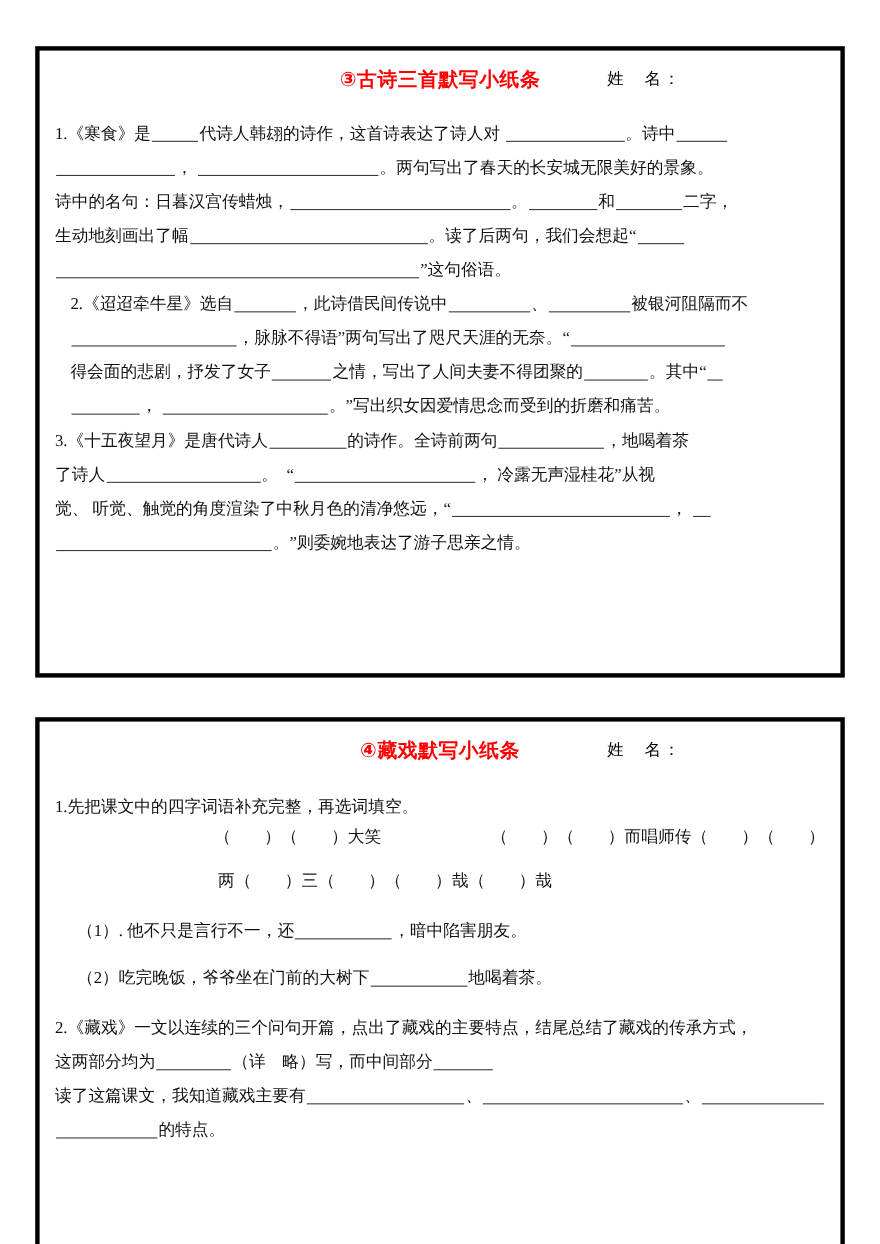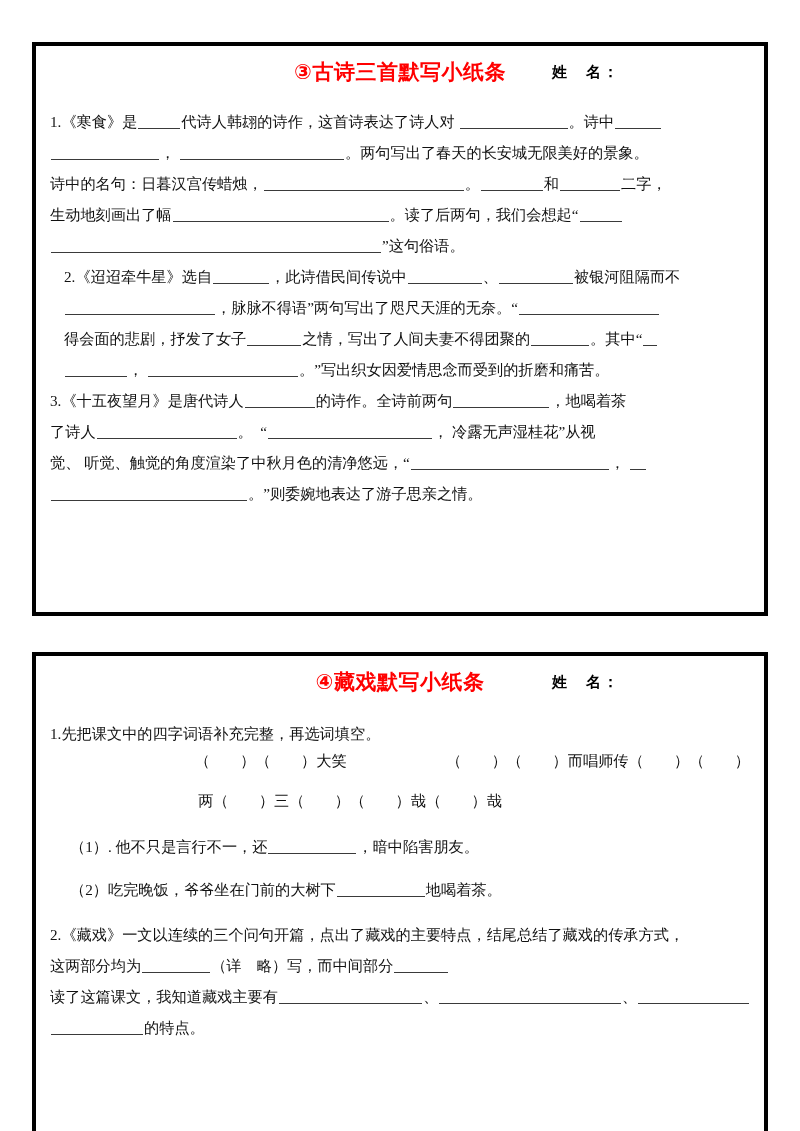--- a/index.html
+++ b/index.html
@@ -45,32 +45,32 @@
   .sheet-header {
     position: relative;
     height: 52px;
     display: flex;
     align-items: center;
     justify-content: center;
   }
   .sheet-title {
     color: #ff0000;
     font-weight: bold;
-    font-size: 21px;
+    font-size: 18px;
     font-family: "DejaVu Sans", "Liberation Sans", sans-serif;
     letter-spacing: 0.5px;
     white-space: nowrap;
   }
   .name-field {
     position: absolute;
     right: 130px;
     top: 50%;
     transform: translateY(-50%);
     font-size: 15px;
-    font-weight: bold;
+    font-weight: normal;
     color: #000;
     font-family: "DejaVu Sans", "Liberation Sans", sans-serif;
     letter-spacing: 2px;
     white-space: nowrap;
   }
 
   
   .body {
     font-size: 15.2px;
     color: #111111;

